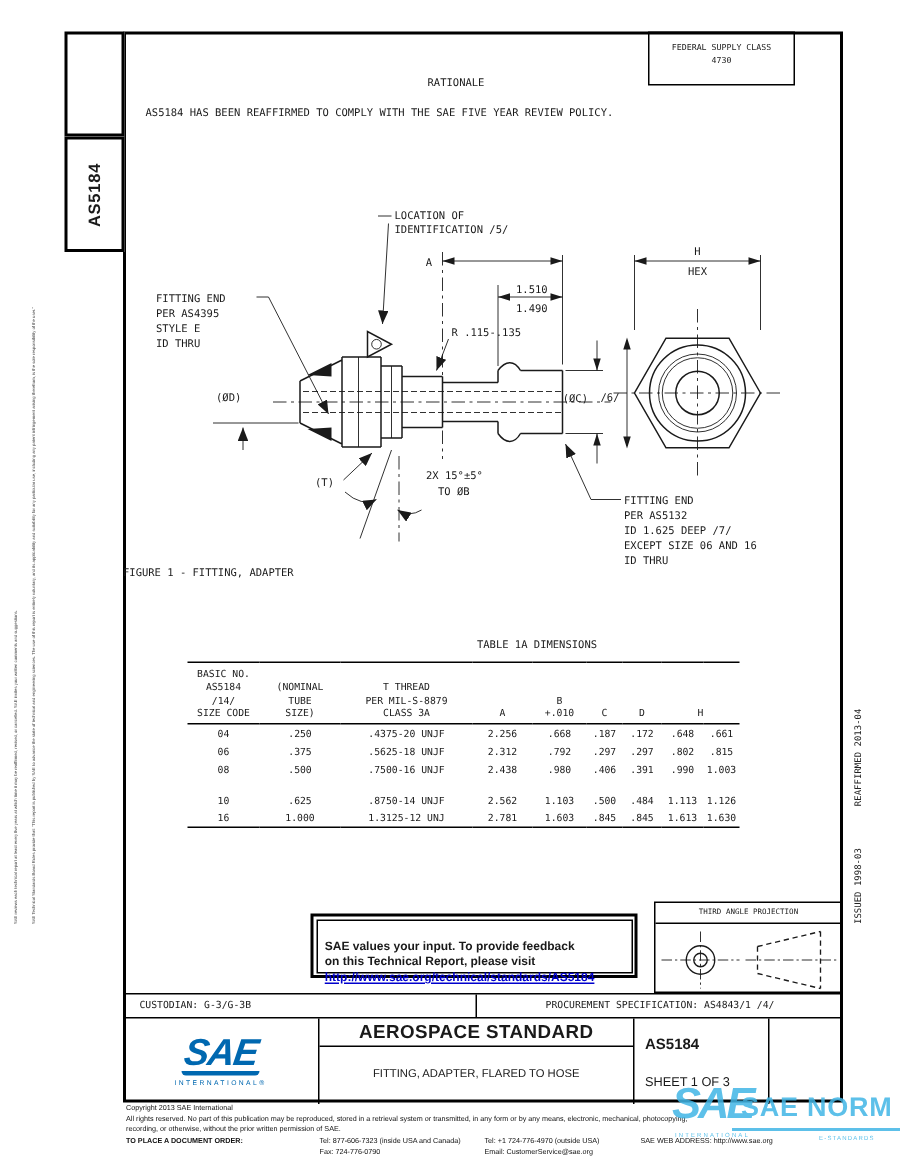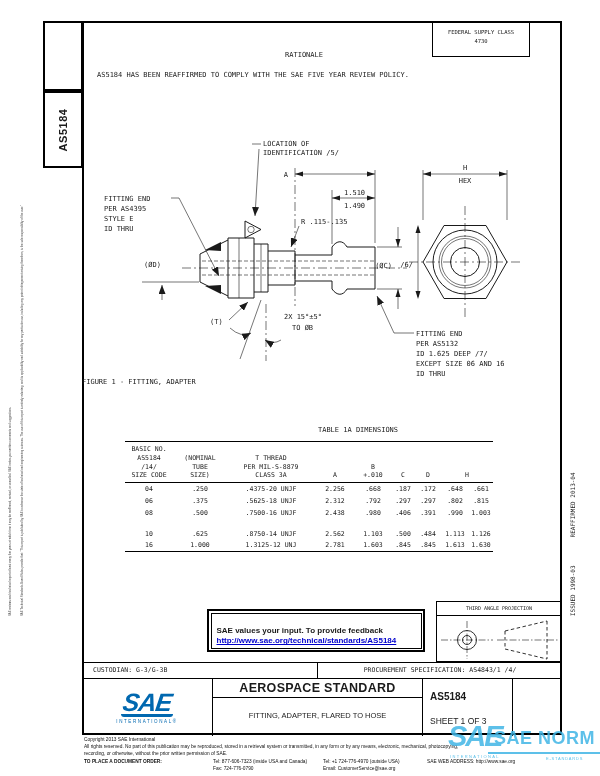--- a/index.html
+++ b/index.html
@@ -359,20 +359,21 @@
             <td>1.613</td>
             <td>1.630</td>
           </tr>
         </tbody>
     </table>
   </div>
 
   <div id="feedback" class="abs">
     <div class="inner">
       <div>SAE values your input. To provide feedback</div>
+      <div>on this Technical Report, please visit</div>
       <a href="#">http://www.sae.org/technical/standards/AS5184</a>
     </div>
   </div>
 
   <div id="projection" class="abs">
     <div class="hd">THIRD ANGLE PROJECTION</div>
     <svg width="123" height="44" viewBox="0 0 123 44">
       <path class="cl" d="M4 24 H56 M30 5 V43 M60 24 H121"></path>
       <circle class="b" cx="30" cy="24" r="9.5"></circle>
       <circle class="b" cx="30" cy="24" r="4.5"></circle>

